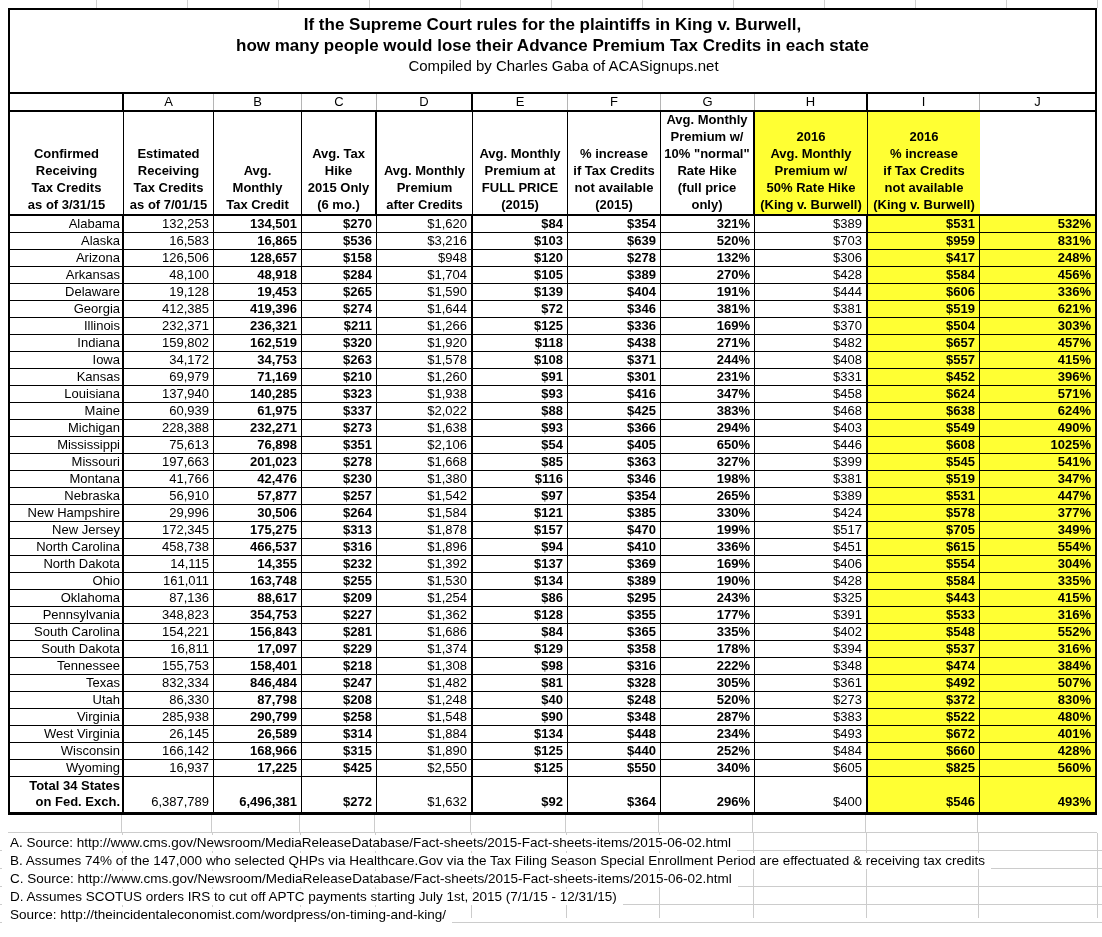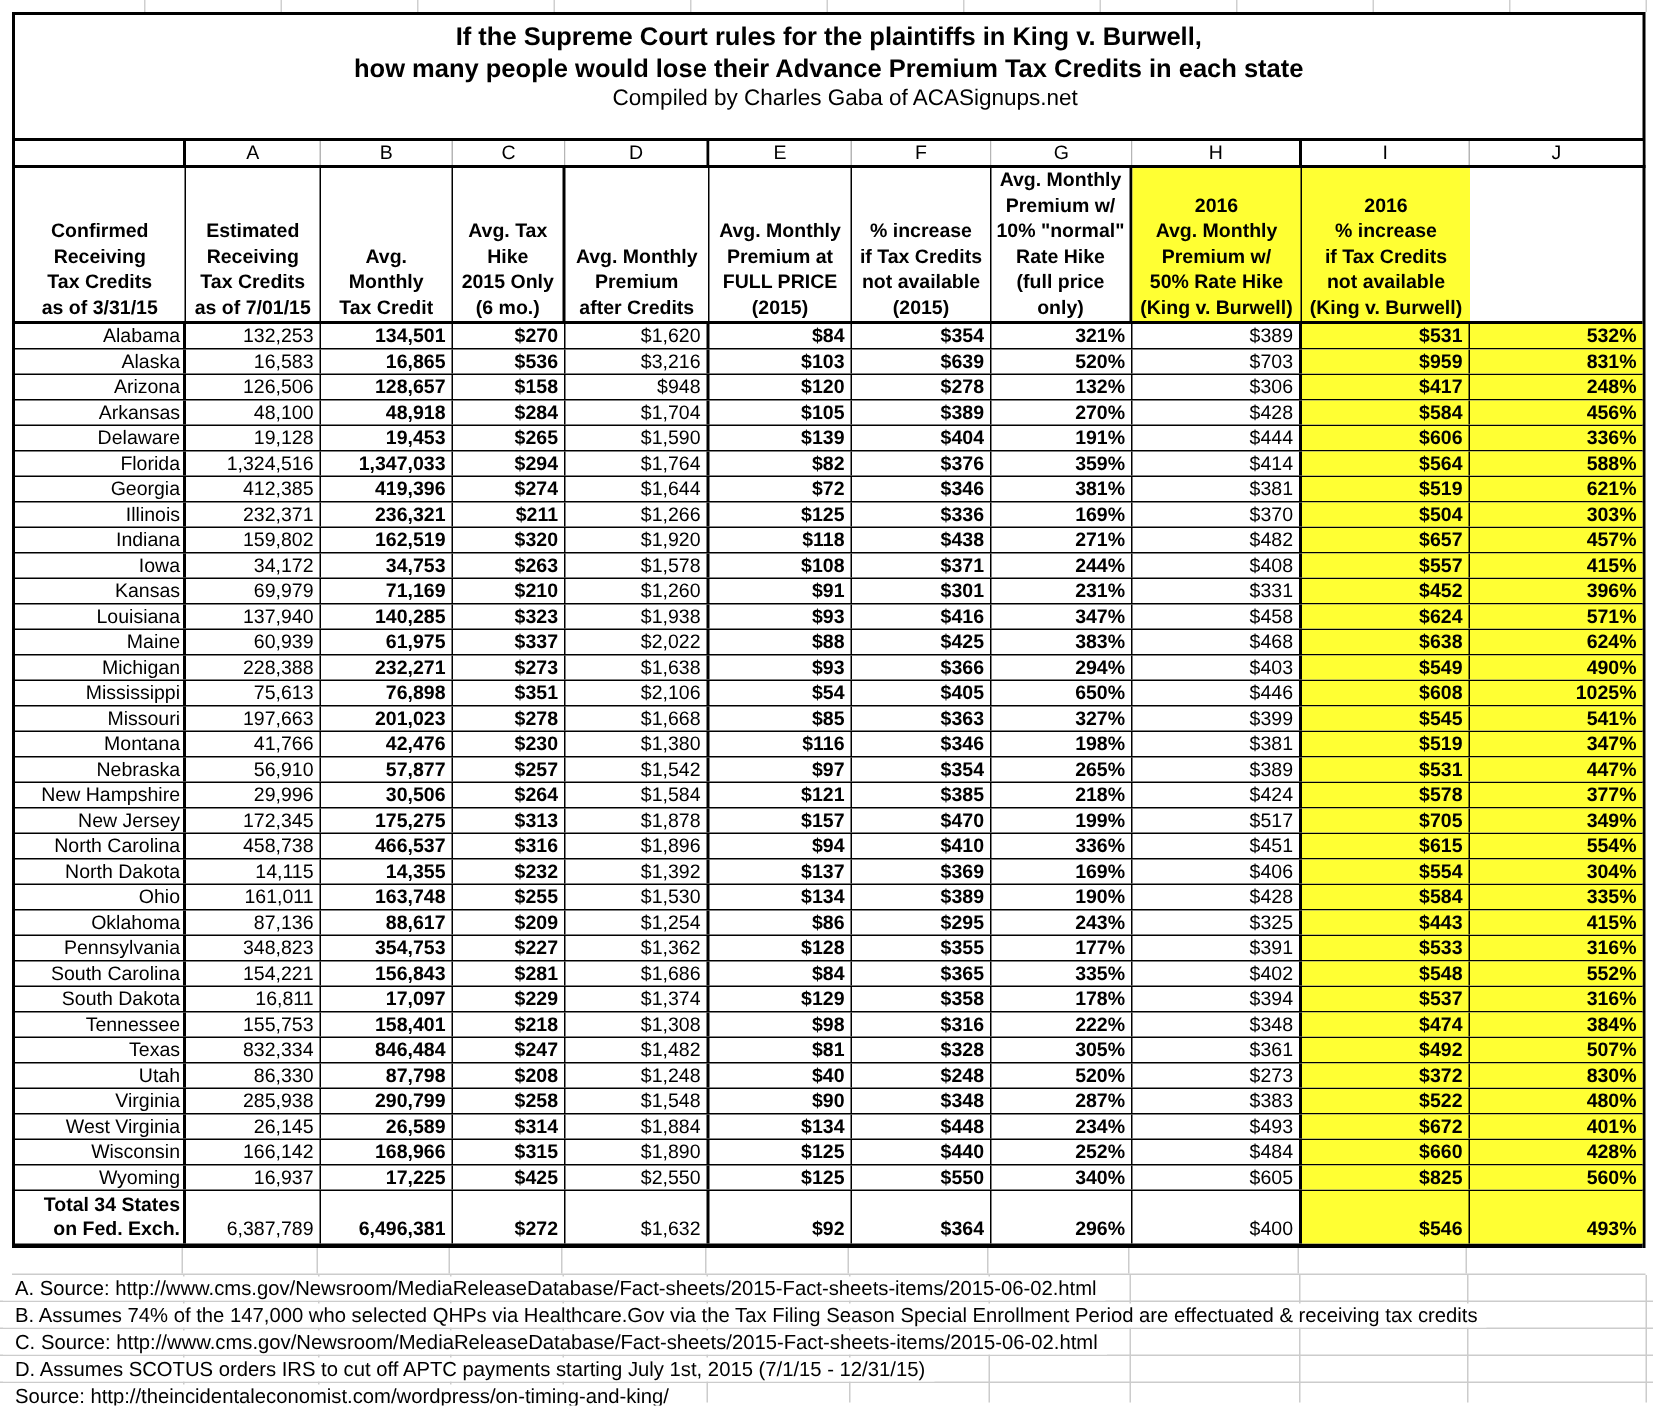--- a/index.html
+++ b/index.html
@@ -215,33 +215,20 @@
           <div class="cell c3">$265</div>
           <div class="cell c4 thickr">$1,590</div>
           <div class="cell c5">$139</div>
           <div class="cell c6">$404</div>
           <div class="cell c7">191%</div>
           <div class="cell c8 thickr">$444</div>
           <div class="cell c9 hl">$606</div>
           <div class="cell c10 hl norr">336%</div>
         </div>
         <div class="row grid-row">
-          <div class="cell c0 thickr">Florida</div>
-          <div class="cell c1">1,324,516</div>
-          <div class="cell c2">1,347,033</div>
-          <div class="cell c3">$294</div>
-          <div class="cell c4 thickr">$1,764</div>
-          <div class="cell c5">$82</div>
-          <div class="cell c6">$376</div>
-          <div class="cell c7">359%</div>
-          <div class="cell c8 thickr">$414</div>
-          <div class="cell c9 hl">$564</div>
-          <div class="cell c10 hl norr">588%</div>
-        </div>
-        <div class="row grid-row">
           <div class="cell c0 thickr">Georgia</div>
           <div class="cell c1">412,385</div>
           <div class="cell c2">419,396</div>
           <div class="cell c3">$274</div>
           <div class="cell c4 thickr">$1,644</div>
           <div class="cell c5">$72</div>
           <div class="cell c6">$346</div>
           <div class="cell c7">381%</div>
           <div class="cell c8 thickr">$381</div>
           <div class="cell c9 hl">$519</div>
@@ -391,21 +378,21 @@
           <div class="cell c10 hl norr">447%</div>
         </div>
         <div class="row grid-row">
           <div class="cell c0 thickr">New Hampshire</div>
           <div class="cell c1">29,996</div>
           <div class="cell c2">30,506</div>
           <div class="cell c3">$264</div>
           <div class="cell c4 thickr">$1,584</div>
           <div class="cell c5">$121</div>
           <div class="cell c6">$385</div>
-          <div class="cell c7">218%</div>
+          <div class="cell c7">330%</div>
           <div class="cell c8 thickr">$424</div>
           <div class="cell c9 hl">$578</div>
           <div class="cell c10 hl norr">377%</div>
         </div>
         <div class="row grid-row">
           <div class="cell c0 thickr">New Jersey</div>
           <div class="cell c1">172,345</div>
           <div class="cell c2">175,275</div>
           <div class="cell c3">$313</div>
           <div class="cell c4 thickr">$1,878</div>

